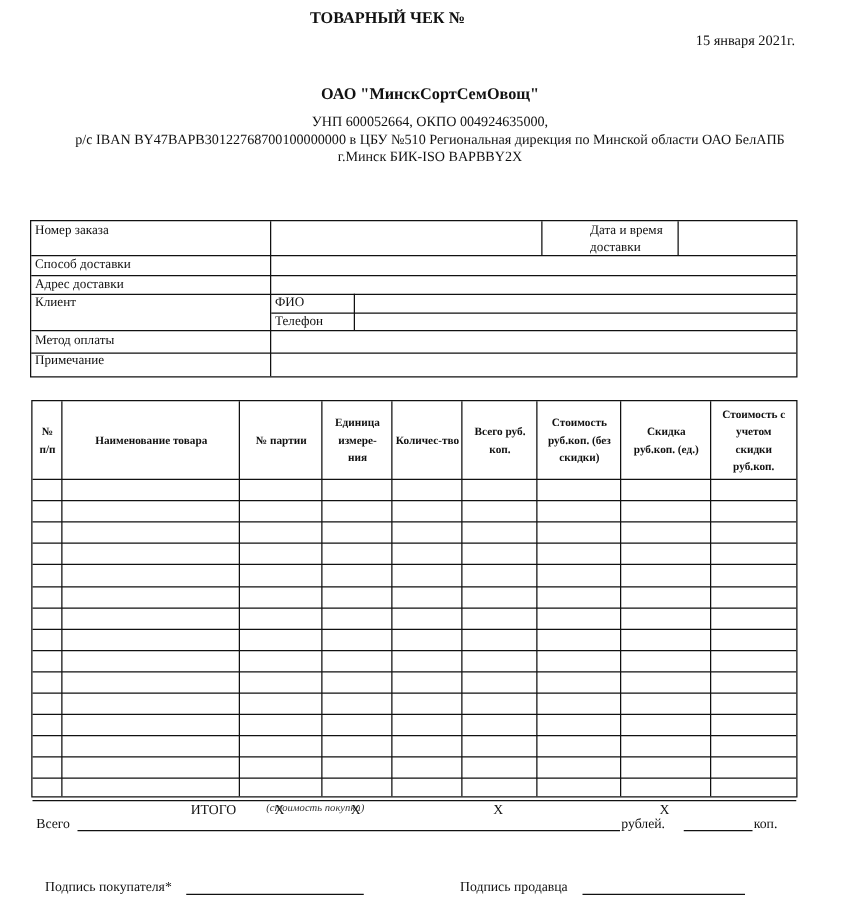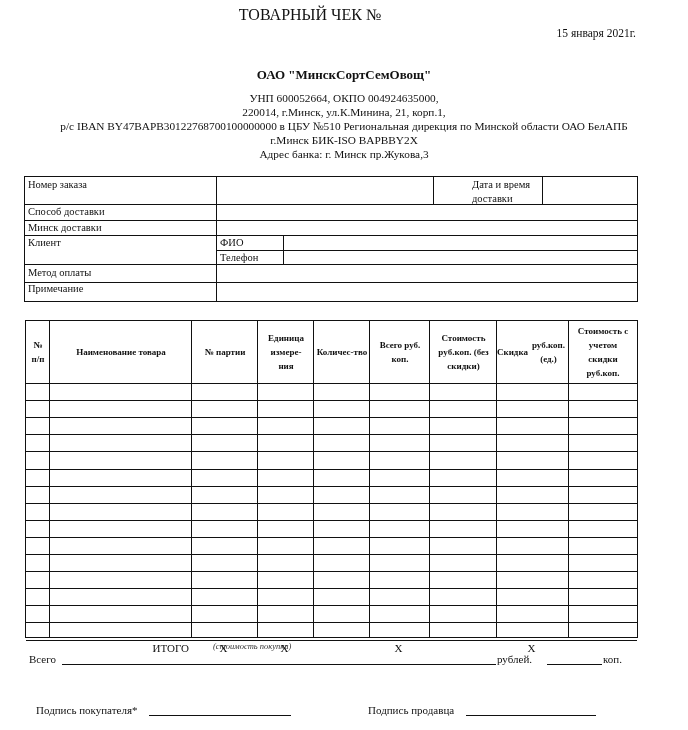--- a/index.html
+++ b/index.html
@@ -1,19 +1,19 @@
 <!DOCTYPE html>
 <html><head>
 <meta charset="utf-8">
 <style>
   * { box-sizing: border-box; margin: 0; padding: 0; }
   html, body { width: 688px; height: 730px; background: #ffffff; overflow: hidden; }
   body { position: relative; font-family: "Liberation Serif", "DejaVu Serif", serif; color: #111; }
   .abs { position: absolute; white-space: nowrap; }
-  .title { left: 0; width: 620px; top: 6px; text-align: center; font-weight: normal; font-size: 16px; }
+  .title { left: 0; width: 620px; top: 6px; text-align: center; font-weight: bold; font-size: 13px; }
   .date { right: 52px; top: 27px; font-size: 11.5px; }
   .org { left: 0; width: 688px; top: 67px; text-align: center; font-weight: bold; font-size: 13px; }
   .reqs { left: 0; width: 688px; top: 91px; text-align: center; font-size: 11.3px; line-height: 14px; }
 
   
   .info { position: absolute; left: 24px; top: 176px; width: 614px; height: 126px; border: 1.3px solid #111; }
   .hl { position: absolute; height: 0; border-top: 1.2px solid #111; }
   .vl { position: absolute; width: 0; border-left: 1.2px solid #111; }
   .cell-t { position: absolute; font-size: 10.5px; line-height: 14px; white-space: nowrap; }
 
@@ -28,24 +28,22 @@
   .hint { position: absolute; font-size: 8.5px; font-style: italic; color: #333; }
 </style>
 </head>
 <body>
 
 <div class="abs title">ТОВАРНЫЙ ЧЕК №</div>
 <div class="abs date">15 января 2021г.</div>
 <div class="abs org">ОАО "МинскСортСемОвощ"</div>
 <div class="abs reqs">
   <div>УНП 600052664, ОКПО 004924635000,</div>
-  <div>220014, г.Минск, ул.К.Минина,  21, корп.1,</div>
   <div>р/с IBAN BY47BAPB30122768700100000000 в ЦБУ №510 Региональная дирекция по Минской области ОАО БелАПБ</div>
   <div>г.Минск БИК-ISO BAPBBY2X</div>
-  <div>Адрес банка: г. Минск пр.Жукова,3</div>
 </div>
 
 <div class="info">
 
   <div class="hl" style="left:0;width:612px;top:27px;"></div>
   <div class="hl" style="left:0;width:612px;top:43px;"></div>
   <div class="hl" style="left:0;width:612px;top:58px;"></div>
   <div class="hl" style="left:192px;width:420px;top:73px;"></div>
   <div class="hl" style="left:0;width:612px;top:87px;"></div>
   <div class="hl" style="left:0;width:612px;top:105px;"></div>
@@ -59,21 +57,21 @@
   <div class="cell-t" style="left:195px;top:1px;width:210px;height:25px;"></div>
   <div class="cell-t" style="left:411px;top:1px;margin-left:36px;">
     <div>Дата и время</div>
     <div>доставки</div>
   </div>
   <div class="cell-t" style="left:520px;top:1px;width:90px;height:25px;"></div>
 
   <div class="cell-t" style="left:3px;top:28px;">Способ доставки</div>
   <div class="cell-t" style="left:195px;top:28px;width:415px;height:14px;"></div>
 
-  <div class="cell-t" style="left:3px;top:44px;">Минск доставки</div>
+  <div class="cell-t" style="left:3px;top:44px;">Адрес доставки</div>
   <div class="cell-t" style="left:195px;top:44px;width:415px;height:14px;"></div>
 
   <div class="cell-t" style="left:3px;top:59px;">Клиент</div>
   <div class="cell-t" style="left:195px;top:59px;">ФИО</div>
   <div class="cell-t" style="left:262px;top:59px;width:348px;height:13px;"></div>
   <div class="cell-t" style="left:195px;top:74px;">Телефон</div>
   <div class="cell-t" style="left:262px;top:74px;width:348px;height:13px;"></div>
 
   <div class="cell-t" style="left:3px;top:89px;">Метод оплаты</div>
   <div class="cell-t" style="left:195px;top:89px;width:415px;height:15px;"></div>
@@ -113,21 +111,21 @@
     </div>
     <div class="hdr" style="left: 344px; width: 60px; top: 0px; height: 62px; flex-direction: column;">
       <span>Всего руб.</span>
       <span>коп.</span>
     </div>
     <div class="hdr" style="left: 404px; width: 67px; top: 0px; height: 62px; flex-direction: column;">
       <span>Стоимость</span>
       <span>руб.коп. (без</span>
       <span>скидки)</span>
     </div>
-    <div class="hdr" style="left: 471px; width: 72px; top: 0px; height: 62px; flex-direction: row;">
+    <div class="hdr" style="left: 471px; width: 72px; top: 0px; height: 62px; flex-direction: column;">
       <span>Скидка</span>
       <span>руб.коп. (ед.)</span>
     </div>
     <div class="hdr" style="left: 543px; width: 68px; top: 0px; height: 62px; flex-direction: column;">
       <span>Стоимость с</span>
       <span>учетом</span>
       <span>скидки</span>
       <span>руб.коп.</span>
     </div>
     <div class="hl" style="left: 0px; width: 611px; top: 79.1px;"></div>

